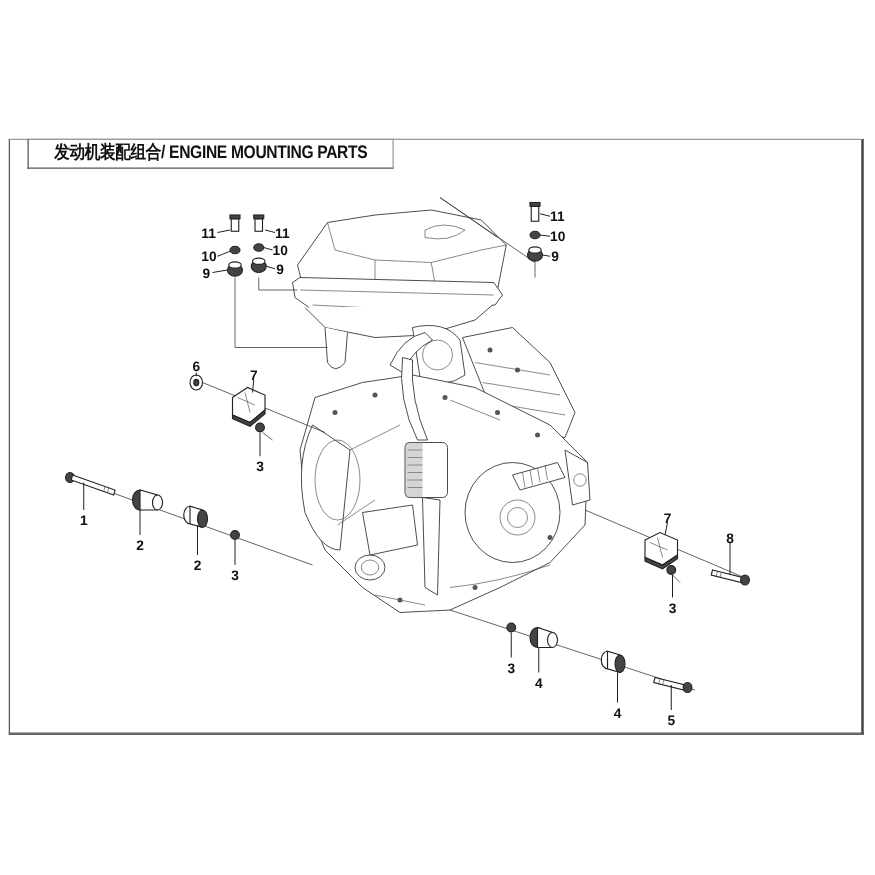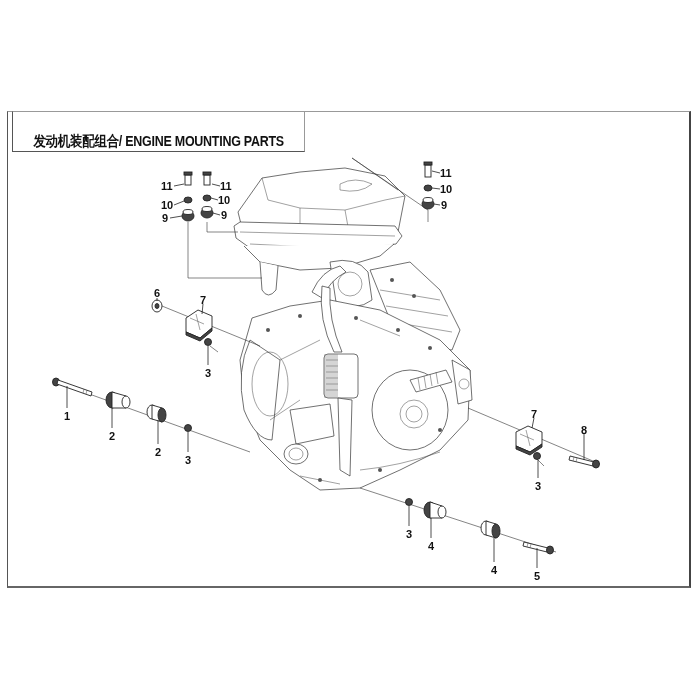--- a/index.html
+++ b/index.html
@@ -1,23 +1,23 @@
 <!DOCTYPE html>
 <html><head>
 <meta charset="utf-8">
 <style>
   html, body { margin: 0; padding: 0; background: #ffffff; }
   body { width: 700px; height: 700px; position: relative; overflow: hidden;
          font-family: "Liberation Sans", sans-serif; }
   .frame { position: absolute; left: 7px; top: 111px; width: 684px; height: 477px;
            border: 1px solid #555; border-top-color: #999; border-right: 2px solid #444;
            border-bottom: 2px solid #666; box-sizing: border-box; }
-  .title-box { position: absolute; left: 12px; top: 111px; width: 293px; height: 41px;
+  .title-box { position: absolute; left: 22px; top: 111px; width: 293px; height: 24px;
                border: 1px solid #555; border-top-color: #999; border-right-color: #999;
-               box-sizing: border-box; display: flex; align-items: flex-end; justify-content: center; }
+               box-sizing: border-box; display: flex; align-items: flex-start; justify-content: center; }
   .title { font-family: "Liberation Sans", sans-serif; font-weight: bold; font-size: 14.5px;
            color: #111; letter-spacing: -0.3px; transform: scaleX(0.86); white-space: nowrap; }
   svg.drawing { position: absolute; left: 0; top: 0; }
   .callout { font-family: "Liberation Sans", sans-serif; font-weight: bold; font-size: 11px; fill: #111; }
   .ln { stroke: #222; stroke-width: 0.8; fill: none; }
   .thin { stroke: #333; stroke-width: 0.6; fill: none; }
   .part { stroke: #222; stroke-width: 0.9; fill: #fff; }
   .dark { stroke: #222; stroke-width: 0.9; fill: #444; }
   .eng { stroke: #333; stroke-width: 0.7; fill: #fff; }
   .eng2 { stroke: #444; stroke-width: 0.5; fill: none; }

